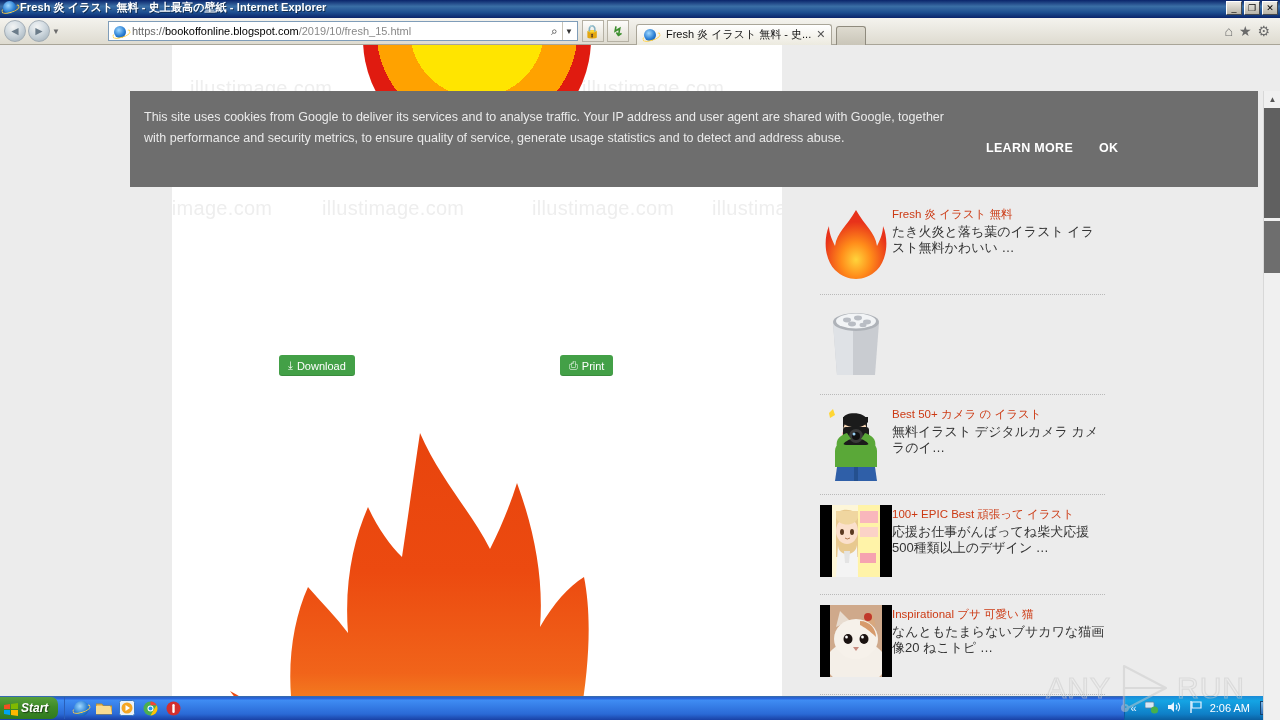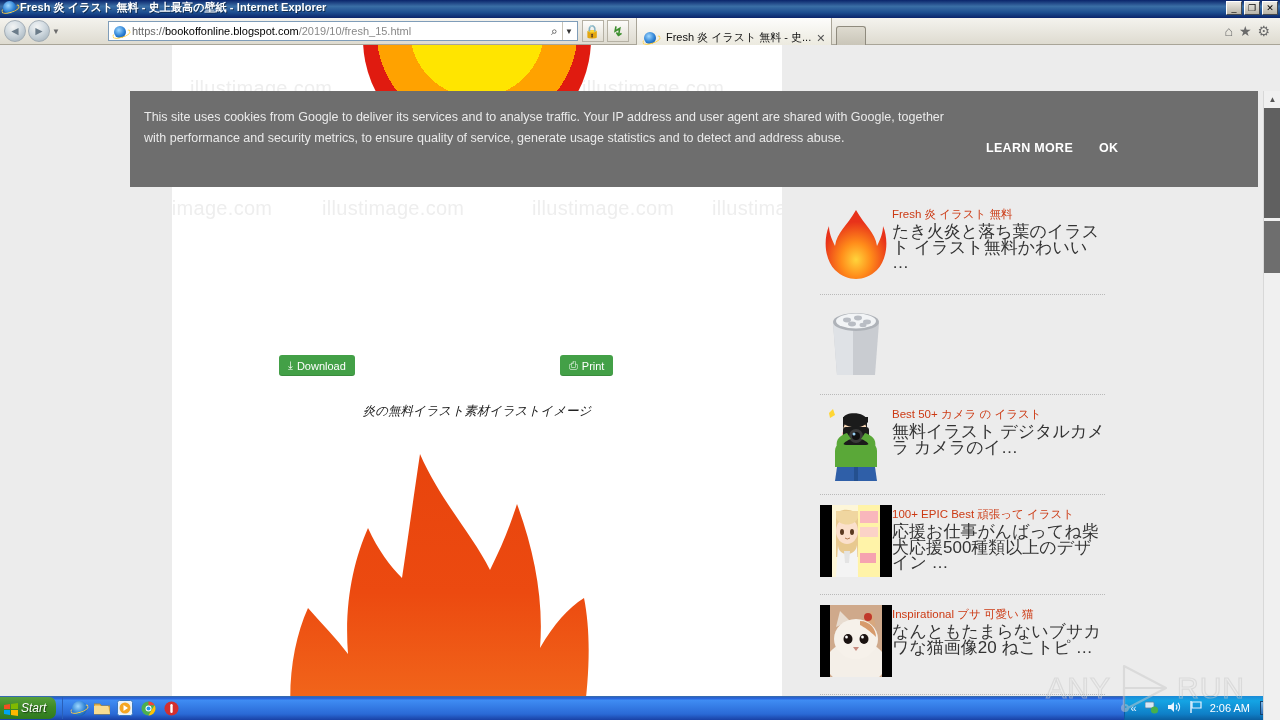--- a/index.html
+++ b/index.html
@@ -66,23 +66,23 @@
              display:flex; align-items:center; justify-content:center; flex:none; }
   .tbbtn {
     width:22px; height:22px; border:1px solid #b5b1a4; background:linear-gradient(180deg,#fdfdfb,#e2dfd4);
     display:flex; align-items:center; justify-content:center; font-size:12px; margin-right:3px; flex:none;
   }
   .lockicon { color:#d9a300; font-size:13px; }
   .refreshicon { color:#3d8f2f; font-size:13px; font-weight:bold; }
 
   .tabstrip { display:flex; align-items:flex-end; height:27px; flex:1; padding-left:4px; }
   .tab {
-    height:31px; min-width:196px; max-width:196px; background:linear-gradient(180deg,#ffffff,#eceadf);
+    height:21px; min-width:196px; max-width:196px; background:linear-gradient(180deg,#ffffff,#eceadf);
     border:1px solid #a9a598; border-bottom:none; border-radius:3px 3px 0 0;
-    display:flex; align-items:flex-end; padding:0 4px; gap:4px;
+    display:flex; align-items:center; padding:0 4px; gap:4px;
   }
   .tab-label { font-size:11px; color:#111; white-space:nowrap; overflow:hidden; flex:1; }
   .tab-close { font-size:11px; color:#555; width:12px; text-align:center; }
   .tab-new {
     width:30px; height:19px; margin-left:4px; background:linear-gradient(180deg,#dedbd0,#c9c5b8);
     border:1px solid #8f8b7e; border-bottom:none; border-radius:3px 3px 0 0;
   }
   .nav-right { display:flex; align-items:center; gap:6px; padding-right:6px; flex:none; }
   .nr-icon { font-size:14px; color:#6b6b6b; }
 
@@ -140,21 +140,21 @@
   }
   .side-item {
     display:flex; gap:0; padding:10px 0 11px 0;
     border-bottom:1px dotted #b9b9b9;
   }
   .side-thumb { width:72px; height:78px; flex:none; position:relative; overflow:hidden; }
   .side-body { flex:1; min-width:0; padding-top:2px; }
   .side-title {
     font-size:11.5px; color:#cc3a14; line-height:15px; margin-bottom:2px;
   }
-  .side-desc { font-size:17px; color:#333; line-height:15.5px; }
+  .side-desc { font-size:13px; color:#333; line-height:15.5px; }
 
   
   .th-fire { display:flex; align-items:center; justify-content:center; height:78px; }
   .th-bin  { display:flex; align-items:center; justify-content:center; height:78px; }
   .th-cam  { display:flex; align-items:center; justify-content:center; height:78px; }
   .th-photo { width:72px; height:72px; background:#000; display:flex; align-items:center; justify-content:center; }
 
   .side-more { padding-top:20px; font-size:13px; color:#555; height:22px; overflow:hidden; }
 
   
@@ -194,21 +194,21 @@
     position:absolute; left:0; bottom:0; width:1280px; height:24px;
     background: linear-gradient(180deg,#3b6ea5 0%,#245edb 9%,#3f8cf3 18%,#2a6ad6 75%,#1941a5 100%);
     display:flex; align-items:center;
   }
   .startbtn {
     height:22px; display:flex; align-items:center; gap:3px; padding:0 10px 0 4px;
     background: linear-gradient(180deg,#57a03c 0%,#3f8b28 45%,#2f7a1e 100%);
     border-radius:0 7px 7px 0; margin-right:6px;
   }
   .start-flag { width:14px; height:13px; position:relative; }
-  .start-text { color:#fff; font-size:12px; font-weight:normal; font-style:italic;
+  .start-text { color:#fff; font-size:12px; font-weight:bold; font-style:italic;
                 text-shadow:1px 1px 1px rgba(0,0,0,.5); }
   .quicklaunch { display:flex; align-items:center; gap:7px; padding:0 8px;
                  border-left:1px solid #2a5fb8; height:22px; }
   .ql-ico { width:16px; height:16px; display:flex; align-items:center; justify-content:center; font-size:13px; }
   .tray {
     margin-left:auto; display:flex; align-items:center; gap:8px; height:24px; padding:0 6px;
     background: linear-gradient(180deg,#1b8ad6 0%,#14a4e4 20%,#0f7fc7 75%,#0b5fa0 100%);
     border-left:1px solid #0d5ca0;
   }
   .tray-ic { font-size:11px; color:#e8f4ff; }
@@ -324,21 +324,20 @@
         <div class="gbtn btn-download">
           <span class="g-ic">⤓</span>
           <span>Download</span>
         </div>
         <div class="gbtn btn-print">
           <span class="g-ic">⎙</span>
           <span>Print</span>
         </div>
       </div>
 
-      <div class="caption">炎の無料イラスト素材イラストイメージ</div>
 
       <div class="flame-wrap">
         <svg class="flame-svg" width="610" height="320" viewBox="0 0 610 320">
           <defs>
             <linearGradient id="flameGrad" x1="0.5" y1="1" x2="0.5" y2="0">
               <stop offset="0%" stop-color="#f7a32a"></stop>
               <stop offset="22%" stop-color="#f1641a"></stop>
               <stop offset="55%" stop-color="#ec4a10"></stop>
               <stop offset="100%" stop-color="#e8440d"></stop>
             </linearGradient>

